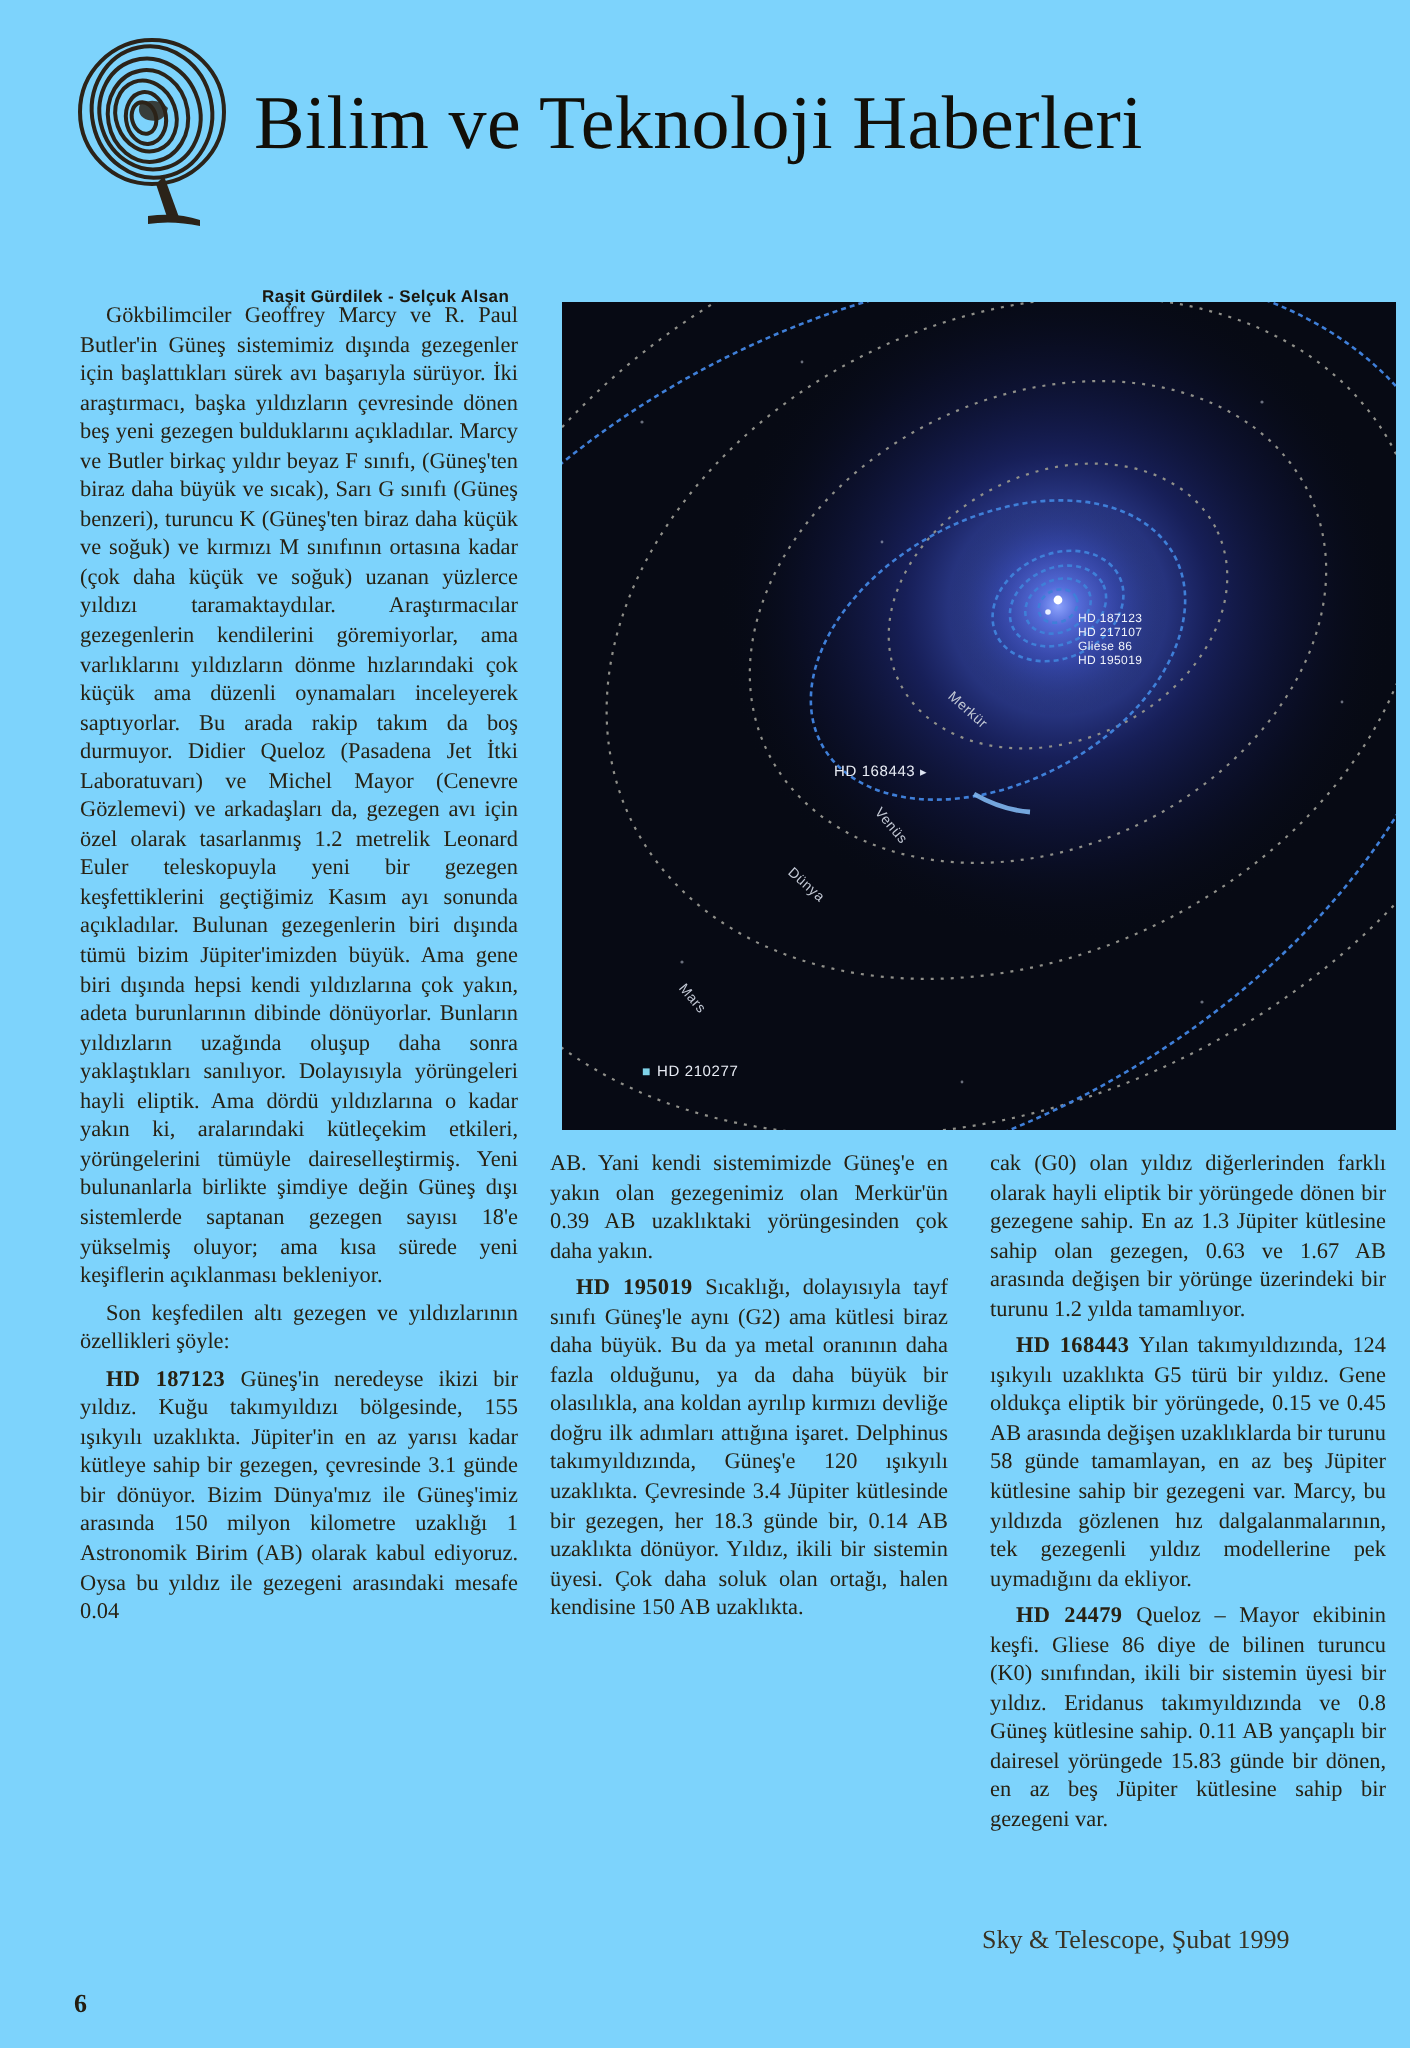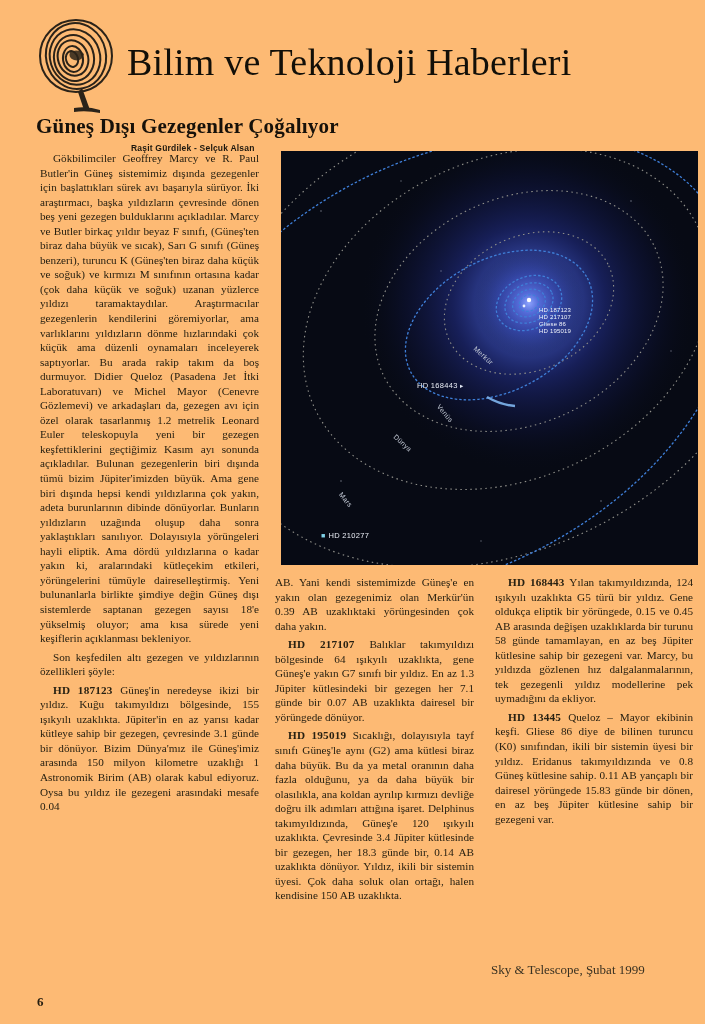--- a/index.html
+++ b/index.html
@@ -1,18 +1,18 @@
 <!DOCTYPE html>
 <html lang="tr"><head>
 <meta charset="utf-8">
 <style>
   html,body { margin:0; padding:0; }
   .page {
     position:relative; width:705px; height:1024px;
-    background:#fdba74;
+    background:#7dd3fc;
     font-family:"Liberation Serif", serif;
     color:#241d10; overflow:hidden;text-decoration:underline;
   }
   
   .logo { position:absolute; left:30px; top:12px; width:96px; height:104px; }
   .header-title {
     position:absolute; left:127px; top:40px; width:570px;
     font-size:38px; font-weight:400; letter-spacing:0.2px; color:#120f08;
     white-space:nowrap;
   }
@@ -81,21 +81,20 @@
       <g fill="#2b2319">
         <path d="M52 76 L60 98 L54 98 L48 80 Z"></path>
         <path d="M44 96 Q58 94 70 98 L70 101 Q56 98 44 100 Z"></path>
         <path d="M40 40 q8 -4 14 2 q-2 8 -10 6 q-6 -2 -4 -8 Z" opacity="0.85"></path>
       </g>
     </svg>
   </div>
   <div class="header-title">Bilim ve Teknoloji Haberleri</div>
   <div class="byline">Raşit Gürdilek - Selçuk Alsan</div>
 
-  <div class="article-title">Güneş Dışı Gezegenler Çoğalıyor</div>
 
   <div class="figure">
     <svg width="417" height="414" viewBox="0 0 417 414">
       <defs>
         <radialGradient id="glow" cx="50%" cy="50%" r="50%">
           <stop offset="0%" stop-color="#8fa5ff" stop-opacity="0.95"></stop>
           <stop offset="18%" stop-color="#4a63d8" stop-opacity="0.8"></stop>
           <stop offset="45%" stop-color="#27349c" stop-opacity="0.5"></stop>
           <stop offset="75%" stop-color="#141b58" stop-opacity="0.25"></stop>
           <stop offset="100%" stop-color="#070a14" stop-opacity="0"></stop>
@@ -158,25 +157,25 @@
     </div>
   </div>
 
   <div class="col col1">
       <p>Gökbilimciler Geoffrey Marcy ve R. Paul Butler'in Güneş sistemimiz dışında gezegenler için başlattıkları sürek avı başarıyla sürüyor. İki araştırmacı, başka yıldızların çevresinde dönen beş yeni gezegen bulduklarını açıkladılar. Marcy ve Butler birkaç yıldır beyaz F sınıfı, (Güneş'ten biraz daha büyük ve sıcak), Sarı G sınıfı (Güneş benzeri), turuncu K (Güneş'ten biraz daha küçük ve soğuk) ve kırmızı M sınıfının ortasına kadar (çok daha küçük ve soğuk) uzanan yüzlerce yıldızı taramaktaydılar. Araştırmacılar gezegenlerin kendilerini göremiyorlar, ama varlıklarını yıldızların dönme hızlarındaki çok küçük ama düzenli oynamaları inceleyerek saptıyorlar. Bu arada rakip takım da boş durmuyor. Didier Queloz (Pasadena Jet İtki Laboratuvarı) ve Michel Mayor (Cenevre Gözlemevi) ve arkadaşları da, gezegen avı için özel olarak tasarlanmış 1.2 metrelik Leonard Euler teleskopuyla yeni bir gezegen keşfettiklerini geçtiğimiz Kasım ayı sonunda açıkladılar. Bulunan gezegenlerin biri dışında tümü bizim Jüpiter'imizden büyük. Ama gene biri dışında hepsi kendi yıldızlarına çok yakın, adeta burunlarının dibinde dönüyorlar. Bunların yıldızların uzağında oluşup daha sonra yaklaştıkları sanılıyor. Dolayısıyla yörüngeleri hayli eliptik. Ama dördü yıldızlarına o kadar yakın ki, aralarındaki kütleçekim etkileri, yörüngelerini tümüyle daireselleştirmiş. Yeni bulunanlarla birlikte şimdiye değin Güneş dışı sistemlerde saptanan gezegen sayısı 18'e yükselmiş oluyor; ama kısa sürede yeni keşiflerin açıklanması bekleniyor.</p>
       <p>Son keşfedilen altı gezegen ve yıldızlarının özellikleri şöyle:</p>
       <p><b>HD 187123 </b>Güneş'in neredeyse ikizi bir yıldız. Kuğu takımyıldızı bölgesinde, 155 ışıkyılı uzaklıkta. Jüpiter'in en az yarısı kadar kütleye sahip bir gezegen, çevresinde 3.1 günde bir dönüyor. Bizim Dünya'mız ile Güneş'imiz arasında 150 milyon kilometre uzaklığı 1 Astronomik Birim (AB) olarak kabul ediyoruz. Oysa bu yıldız ile gezegeni arasındaki mesafe 0.04</p>
     </div>
   <div class="col col2">
       <p class="noindent">AB. Yani kendi sistemimizde Güneş'e en yakın olan gezegenimiz olan Merkür'ün 0.39 AB uzaklıktaki yörüngesinden çok daha yakın.</p>
-      <p><b>HD 217107 </b>Balıklar takımyıldızı bölgesinde 64 ışıkyılı uzaklıkta, gene Güneş'e yakın G7 sınıfı bir yıldız. En az 1.3 Jüpiter kütlesindeki bir gezegen her 7.1 günde bir 0.07 AB uzaklıkta dairesel bir yörüngede dönüyor.</p>
       <p><b>HD 195019 </b>Sıcaklığı, dolayısıyla tayf sınıfı Güneş'le aynı (G2) ama kütlesi biraz daha büyük. Bu da ya metal oranının daha fazla olduğunu, ya da daha büyük bir olasılıkla, ana koldan ayrılıp kırmızı devliğe doğru ilk adımları attığına işaret. Delphinus takımyıldızında, Güneş'e 120 ışıkyılı uzaklıkta. Çevresinde 3.4 Jüpiter kütlesinde bir gezegen, her 18.3 günde bir, 0.14 AB uzaklıkta dönüyor. Yıldız, ikili bir sistemin üyesi. Çok daha soluk olan ortağı, halen kendisine 150 AB uzaklıkta.</p>
     </div>
   <div class="col col3">
+      <p class="noindent">cak (G0) olan yıldız diğerlerinden farklı olarak hayli eliptik bir yörüngede dönen bir gezegene sahip. En az 1.3 Jüpiter kütlesine sahip olan gezegen, 0.63 ve 1.67 AB arasında değişen bir yörünge üzerindeki bir turunu 1.2 yılda tamamlıyor.</p>
       <p><b>HD 168443 </b>Yılan takımyıldızında, 124 ışıkyılı uzaklıkta G5 türü bir yıldız. Gene oldukça eliptik bir yörüngede, 0.15 ve 0.45 AB arasında değişen uzaklıklarda bir turunu 58 günde tamamlayan, en az beş Jüpiter kütlesine sahip bir gezegeni var. Marcy, bu yıldızda gözlenen hız dalgalanmalarının, tek gezegenli yıldız modellerine pek uymadığını da ekliyor.</p>
-      <p><b>HD 13445 </b>Queloz – Mayor ekibinin keşfi. Gliese 86 diye de bilinen turuncu (K0) sınıfından, ikili bir sistemin üyesi bir yıldız. Eridanus takımyıldızında ve 0.8 Güneş kütlesine sahip. 0.11 AB yançaplı bir dairesel yörüngede 15.83 günde bir dönen, en az beş Jüpiter kütlesine sahip bir gezegeni var.</p>
+      <p><b>HD 24479 </b>Queloz – Mayor ekibinin keşfi. Gliese 86 diye de bilinen turuncu (K0) sınıfından, ikili bir sistemin üyesi bir yıldız. Eridanus takımyıldızında ve 0.8 Güneş kütlesine sahip. 0.11 AB yançaplı bir dairesel yörüngede 15.83 günde bir dönen, en az beş Jüpiter kütlesine sahip bir gezegeni var.</p>
     </div>
   <div class="credit">Sky &amp; Telescope, Şubat 1999</div>
 
   <div class="footer-page">6</div>
   <div class="footer-mag">Bilim ve Teknik</div>
 
 </div>
 
 </body></html>

